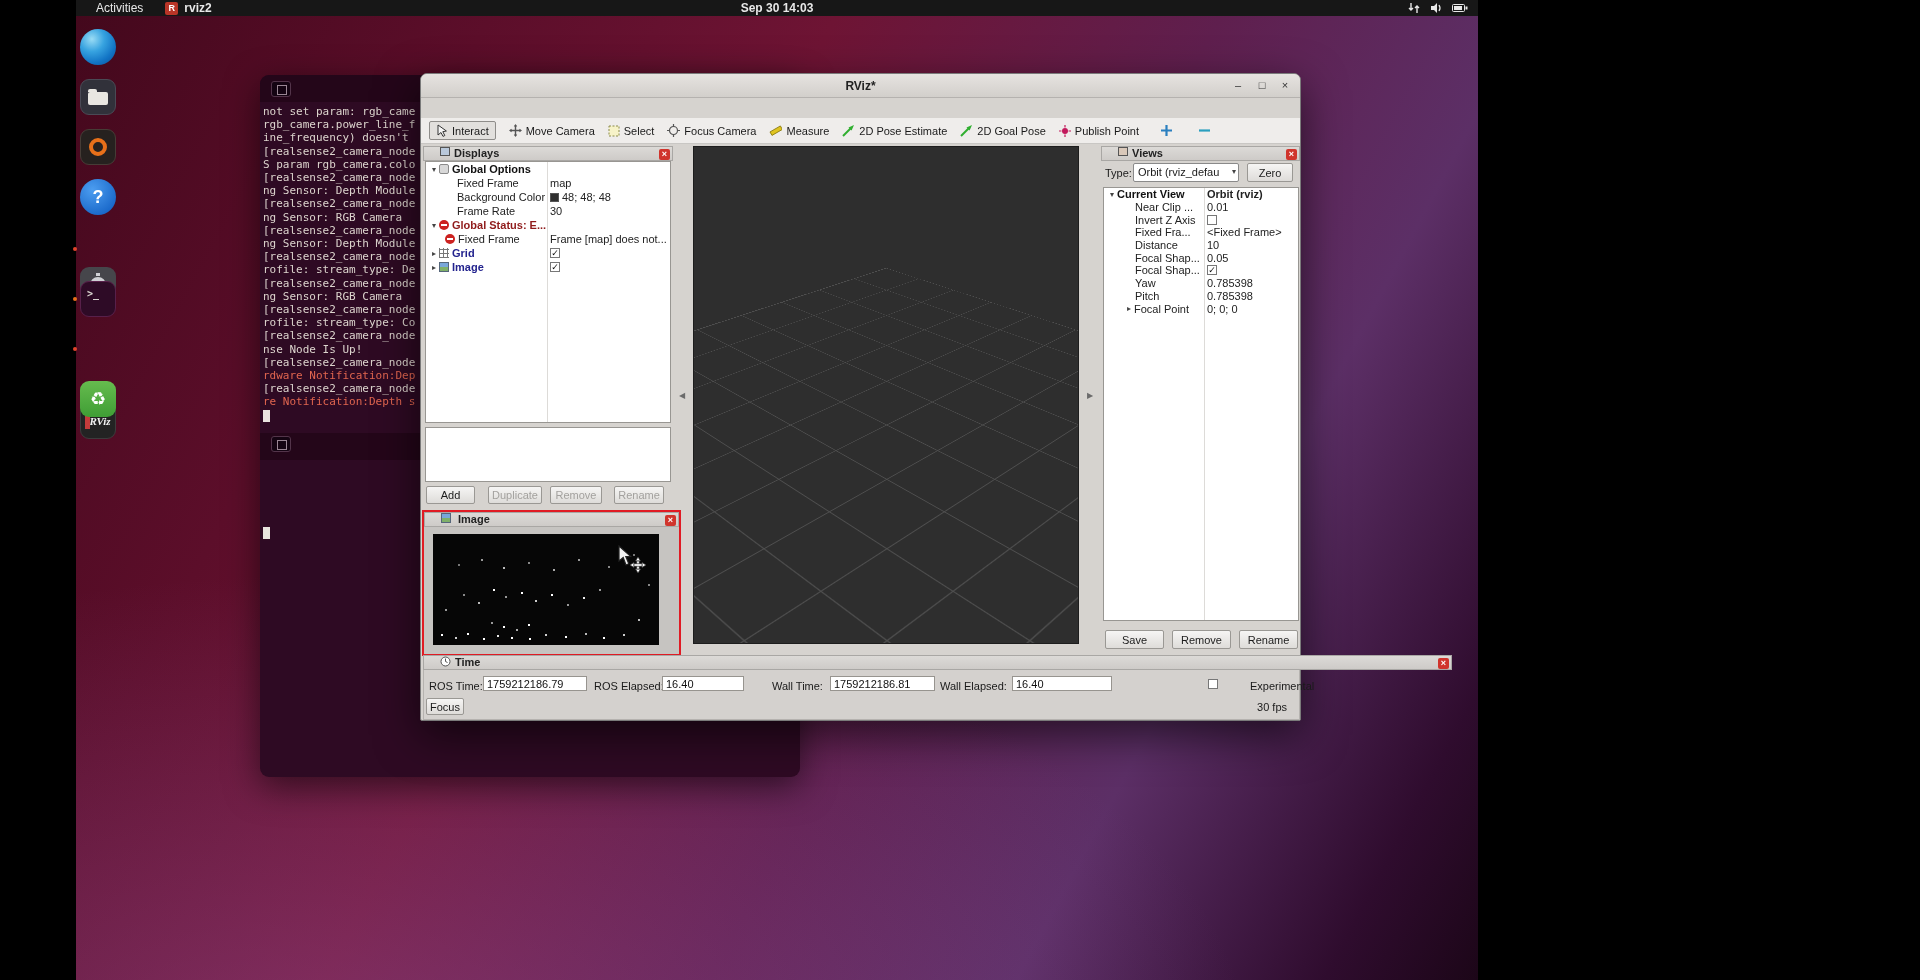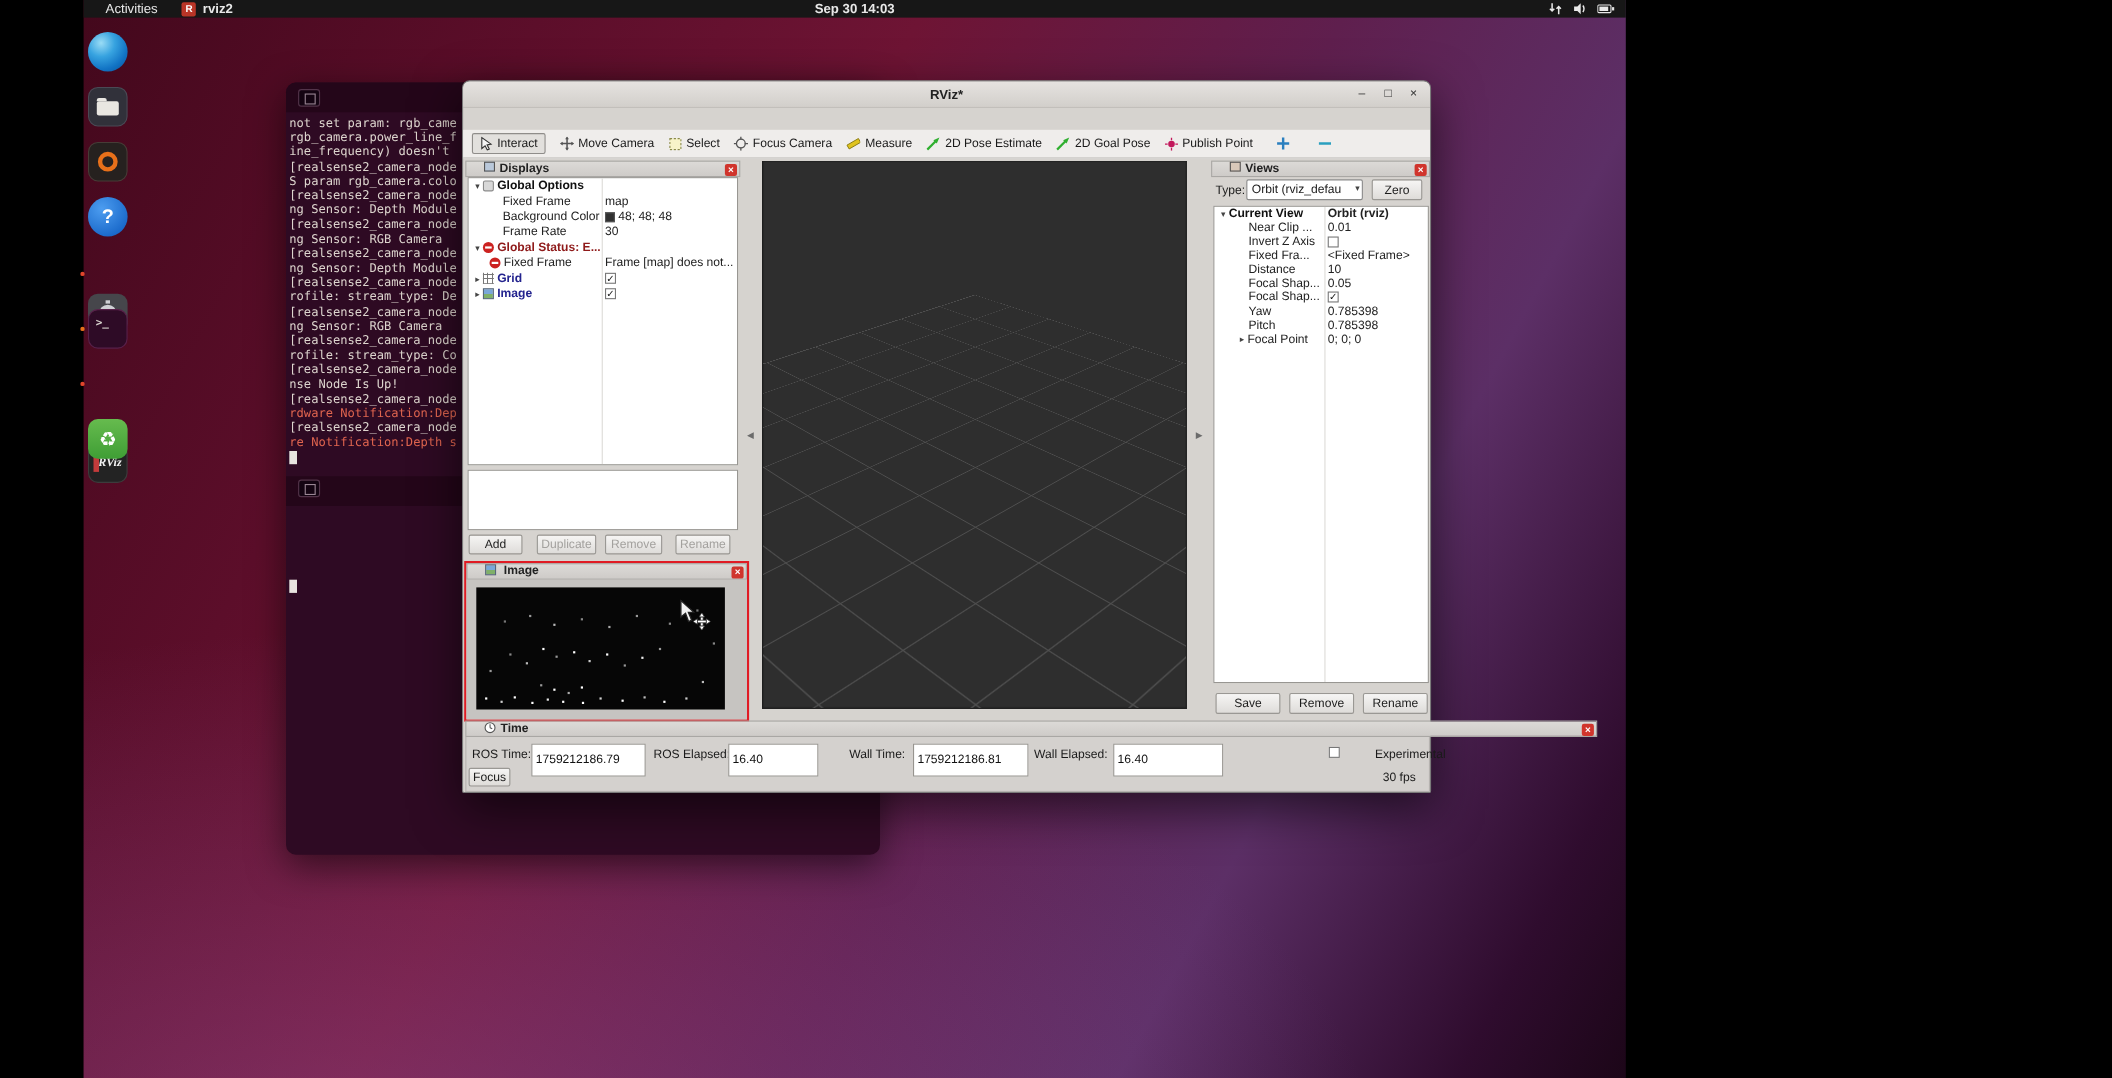--- a/index.html
+++ b/index.html
@@ -111,21 +111,21 @@
     border:1px solid #1d1d1d;overflow:hidden;perspective:780px}
   .grid3d{position:absolute;left:50%;top:56%;width:680px;height:680px;margin:-340px 0 0 -340px;
     outline:1px solid #4e4e4e;
     background-image:repeating-linear-gradient(0deg,#4e4e4e 0,#4e4e4e 1px,transparent 1px,transparent 68px),
                      repeating-linear-gradient(90deg,#4e4e4e 0,#4e4e4e 1px,transparent 1px,transparent 68px);
     transform:rotateX(62deg) rotateZ(45deg)}
   .collapse{position:absolute;font-size:8px;color:#6b6b6b;cursor:pointer}
   .combo{position:absolute;background:#fff;border:1px solid #8a8a8a;border-radius:2px;font-size:11px;color:#1a1a1a;
     padding:2px 14px 2px 4px;white-space:nowrap;overflow:hidden;cursor:pointer}
   .combo .arr{position:absolute;right:2px;top:3px;font-size:8px;color:#444}
-  .field{position:absolute;height:30px;background:#fff;border:1px solid #97948f;font-size:11px;color:#111;
+  .field{position:absolute;height:15px;background:#fff;border:1px solid #97948f;font-size:11px;color:#111;
     padding:0 3px;font-family:inherit}
   .imgpanel-frame{position:absolute;left:1px;top:436px;width:259px;height:146px;border:2px solid #e01b24}
   .camimg{position:absolute;left:12px;top:460px;width:226px;height:111px;background:#060606;overflow:hidden}
   .specks{position:absolute;left:0;top:0;width:2px;height:2px;background:transparent;box-shadow:
     8px 100px #fff,22px 103px #cfcfcf,34px 99px #fff,50px 104px #fff,64px 101px #e8e8e8,78px 103px #fff,
     96px 104px #fff,112px 100px #d0d0d0,132px 102px #fff,152px 99px #bbb,170px 103px #fff,190px 100px #ccc,
     58px 88px #999,70px 92px #fff,83px 95px #aaa,95px 90px #fff,
     30px 60px #888,45px 68px #bbb,60px 55px #fff,72px 62px #999,88px 58px #fff,102px 66px #ccc,
     118px 60px #fff,134px 70px #999,150px 63px #eee,166px 55px #999,
     25px 30px #777,48px 25px #999,70px 33px #bbb,95px 28px #888,120px 35px #aaa,145px 25px #999,

